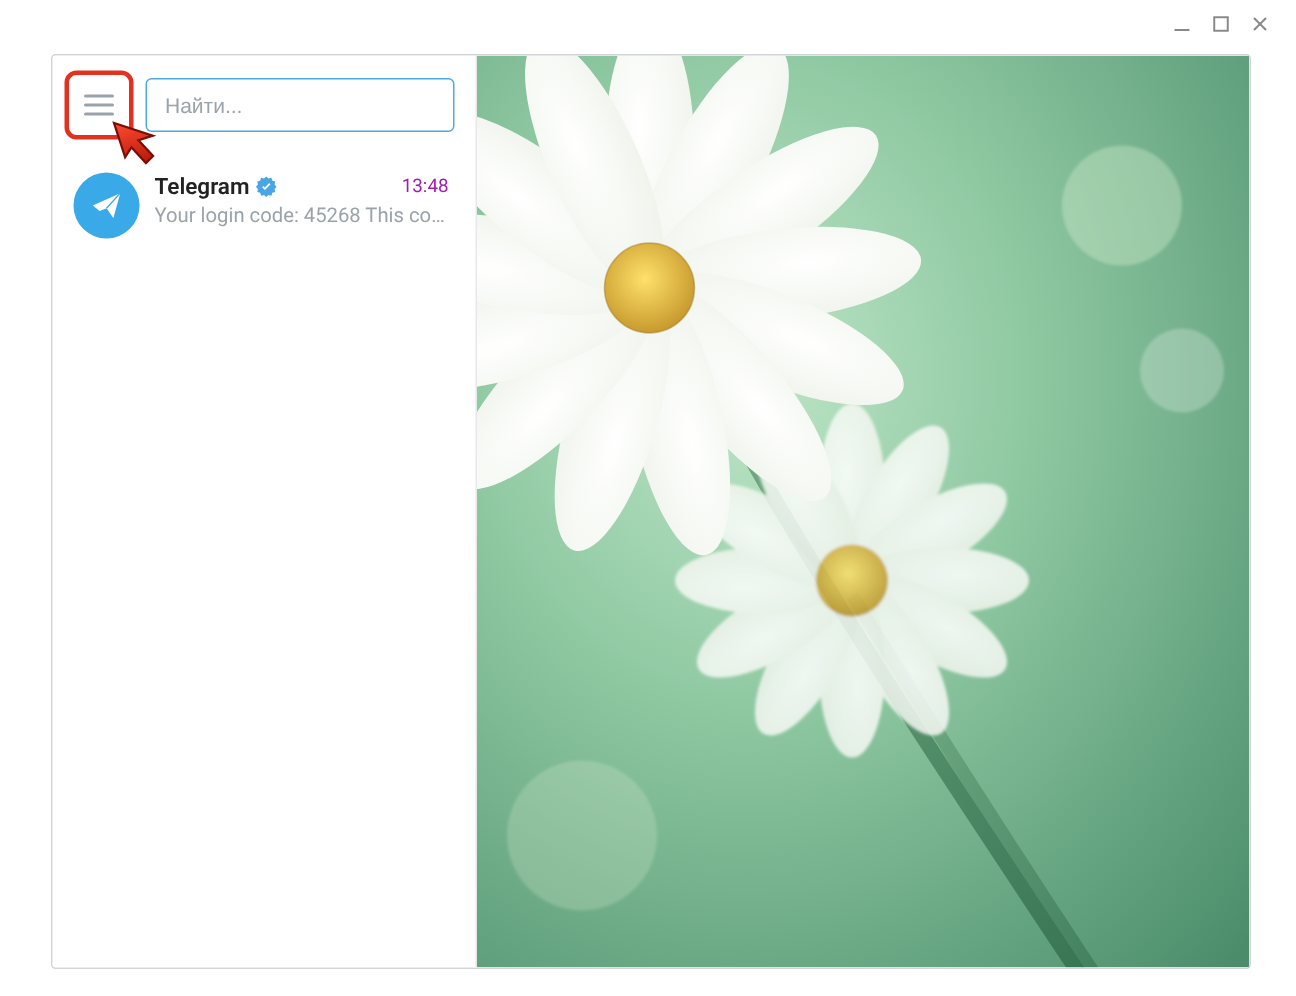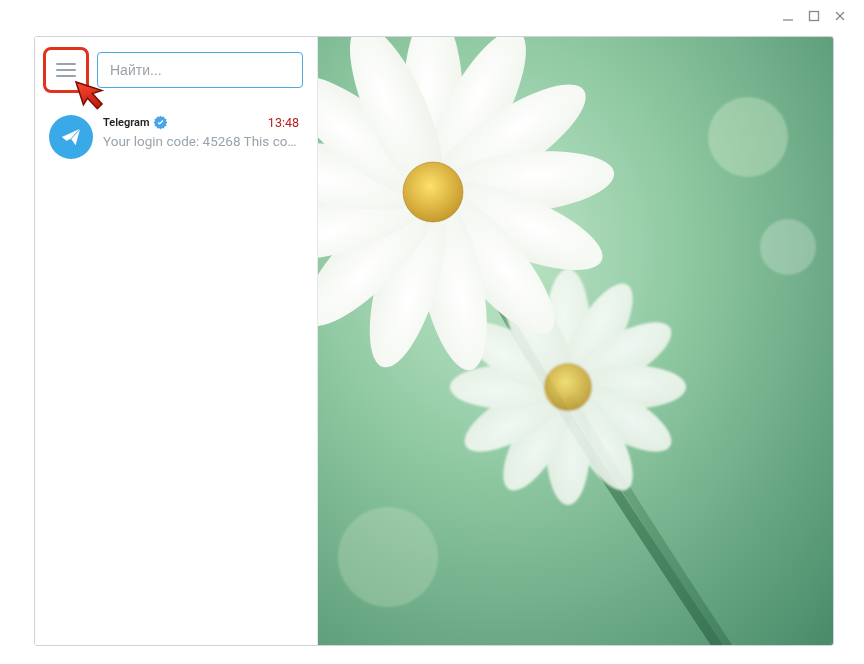--- a/index.html
+++ b/index.html
@@ -18,24 +18,24 @@
   .hamburger span{display:block;height:2px;background:#9aa3ab;border-radius:1px;}
   .search{flex:1;height:34px;border:1px solid #4fa9e1;border-radius:4px;display:flex;align-items:center;padding:0 10px;color:#9aa3ab;font-size:14px;}
   .search input{border:none;outline:none;width:100%;font-size:14px;color:#444;}
   .search input::placeholder{color:#9aa3ab;}
   .chatlist{padding-top:4px;}
   .chat{display:flex;gap:10px;padding:8px 18px 8px 14px;cursor:pointer;}
   .avatar{width:44px;height:44px;border-radius:50%;background:#3aa9e8;display:flex;align-items:center;justify-content:center;flex-shrink:0;}
   .avatar svg{width:22px;height:22px;fill:#fff;}
   .chat-body{flex:1;min-width:0;}
   .chat-top{display:flex;align-items:center;gap:4px;}
-  .chat-name{font-weight:600;color:#222;font-size:11px;}
+  .chat-name{font-weight:600;color:#222;font-size:15px;}
   .verify{display:inline-flex;}
   .verify svg{width:15px;height:15px;}
-  .chat-time{margin-left:auto;font-size:12.5px;color:#b91c1c;}
+  .chat-time{margin-left:auto;font-size:12.5px;color:#a21caf;}
   .chat-prev{font-size:13.5px;color:#9aa3ab;white-space:nowrap;overflow:hidden;text-overflow:ellipsis;margin-top:3px;}
   .main{position:absolute;left:283px;top:0;right:0;height:100%;overflow:hidden;}
   .bgimg{position:absolute;inset:0;}
   .bgimg svg{width:100%;height:100%;display:block;}
   .overlay-pill{position:absolute;left:50%;top:50%;transform:translate(-50%,-50%);background:rgba(80,100,60,0.55);color:#fff;font-size:14px;padding:8px 18px;border-radius:18px;white-space:nowrap;}
   .cursor{position:absolute;left:68px;top:78px;width:48px;height:48px;pointer-events:none;}
   .cursor svg{width:100%;height:100%;}
 </style>
 </head>
 <body>

